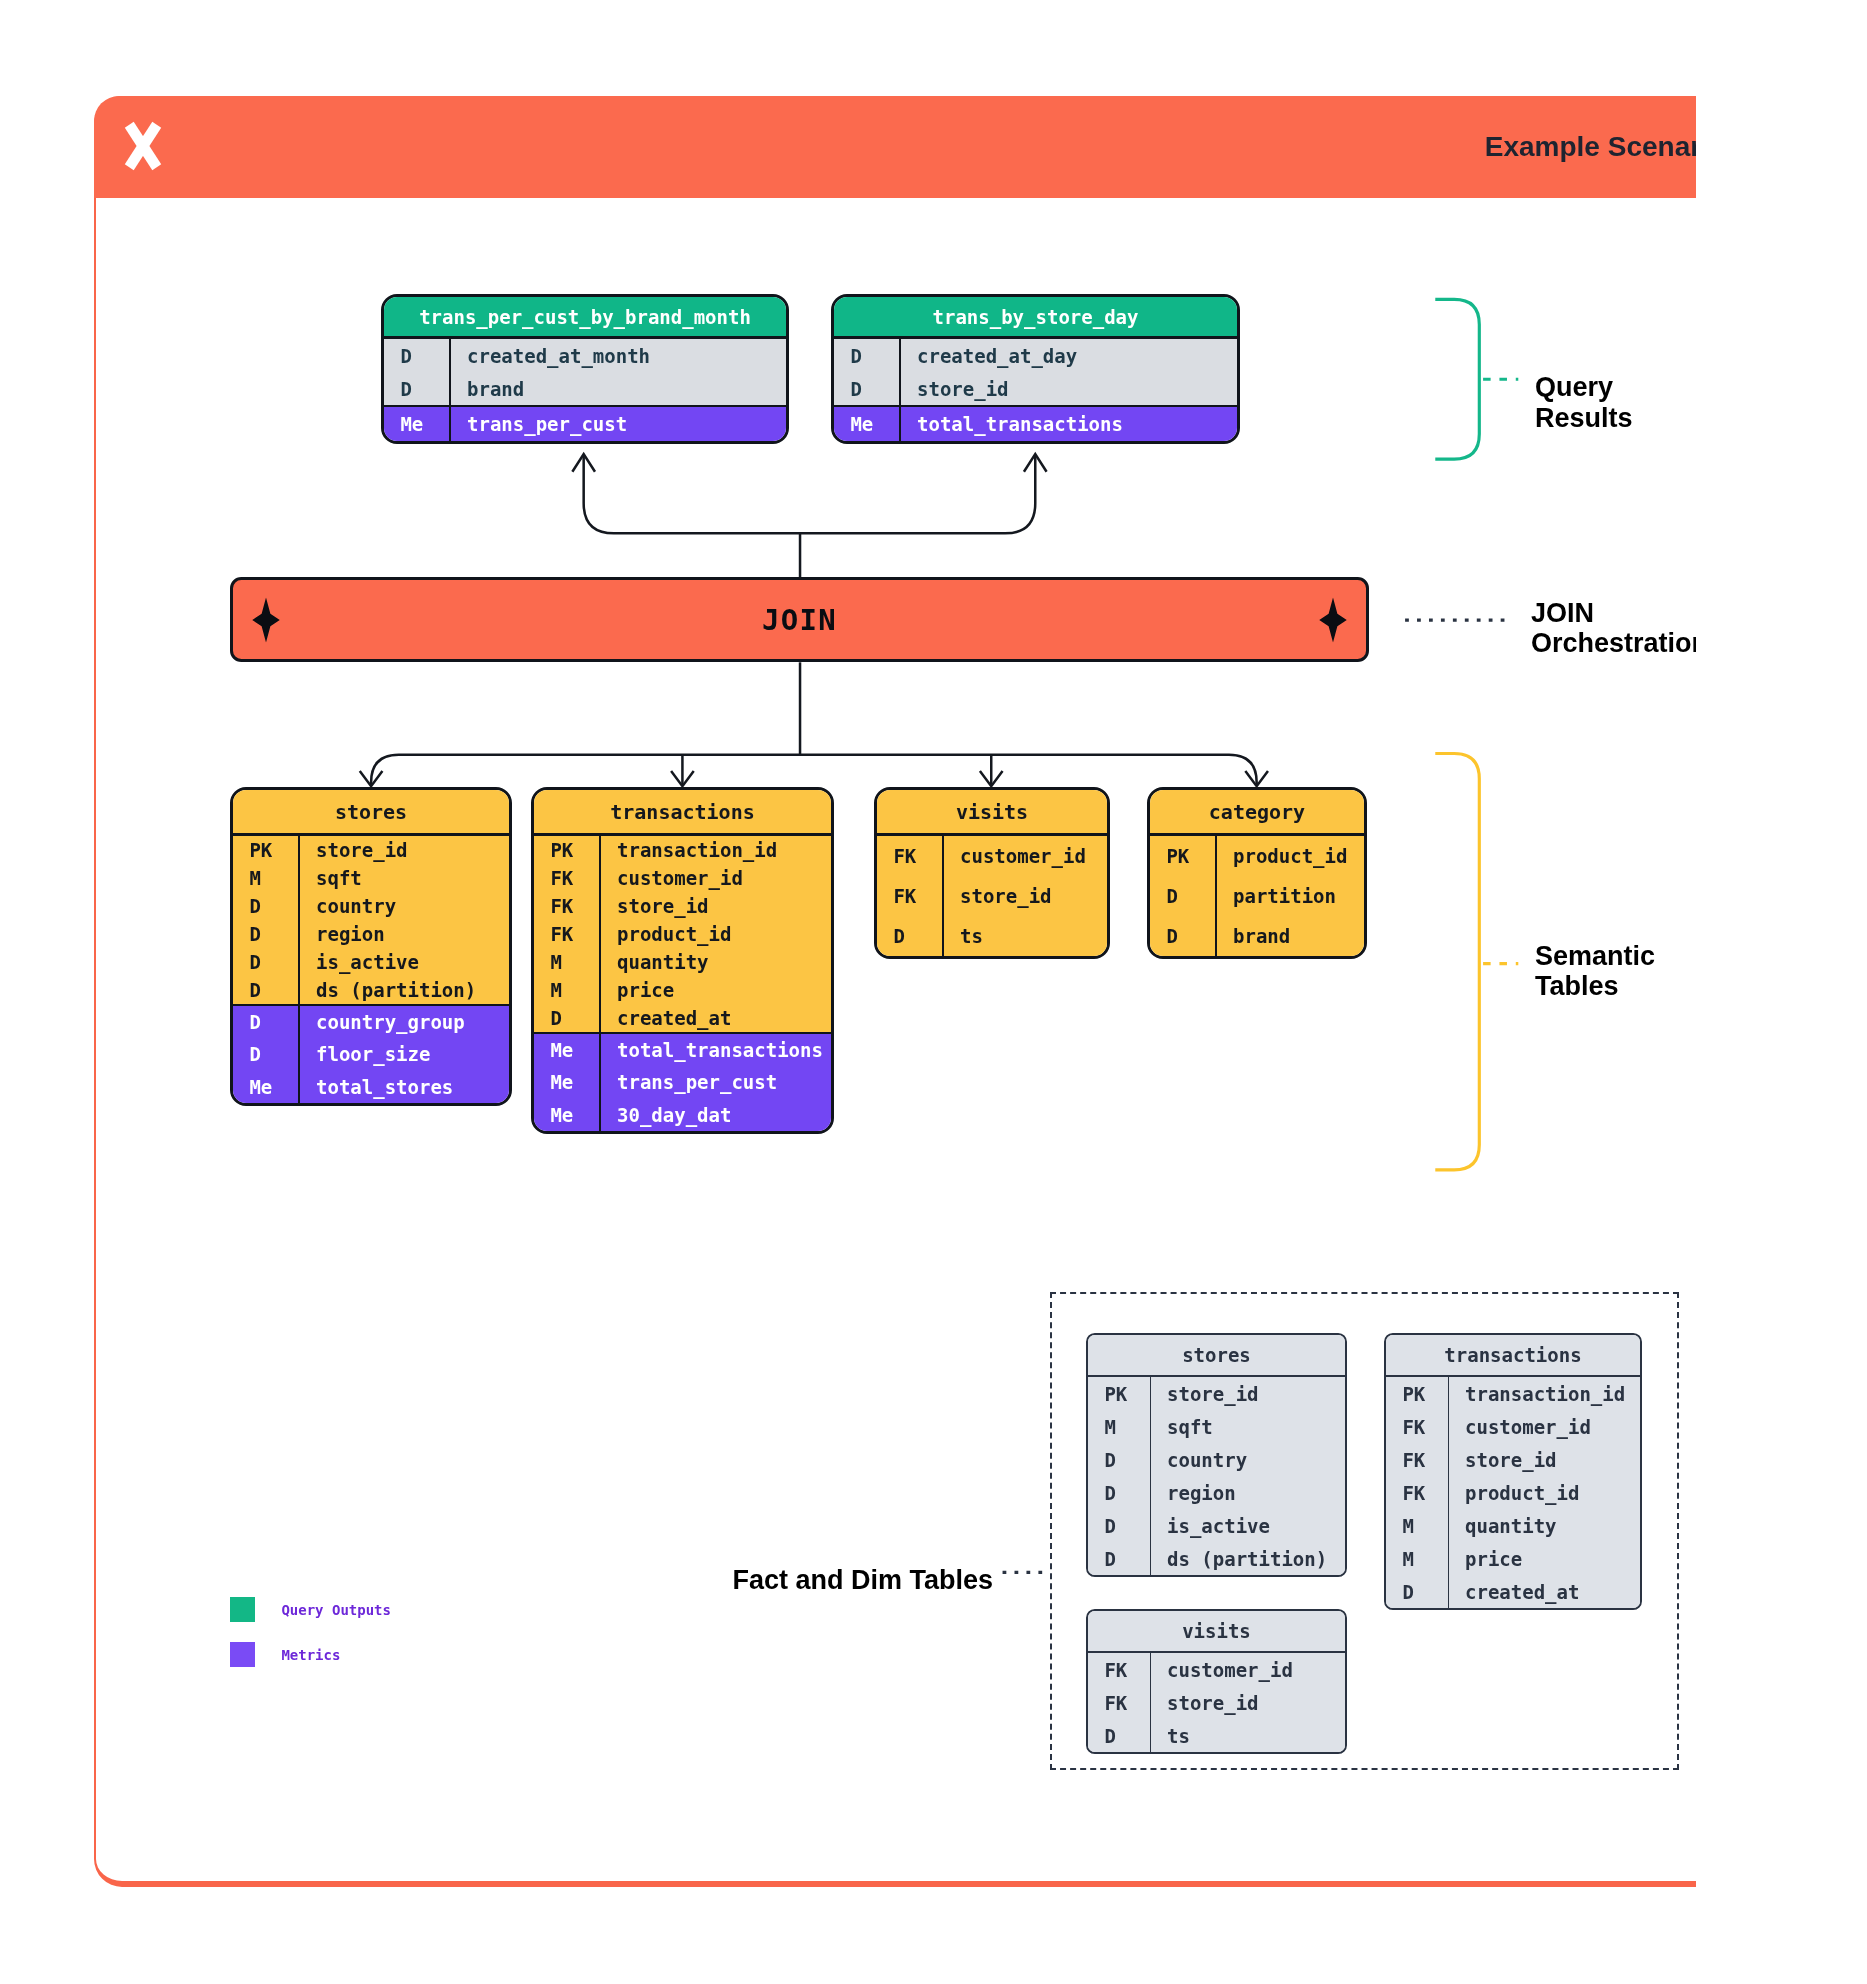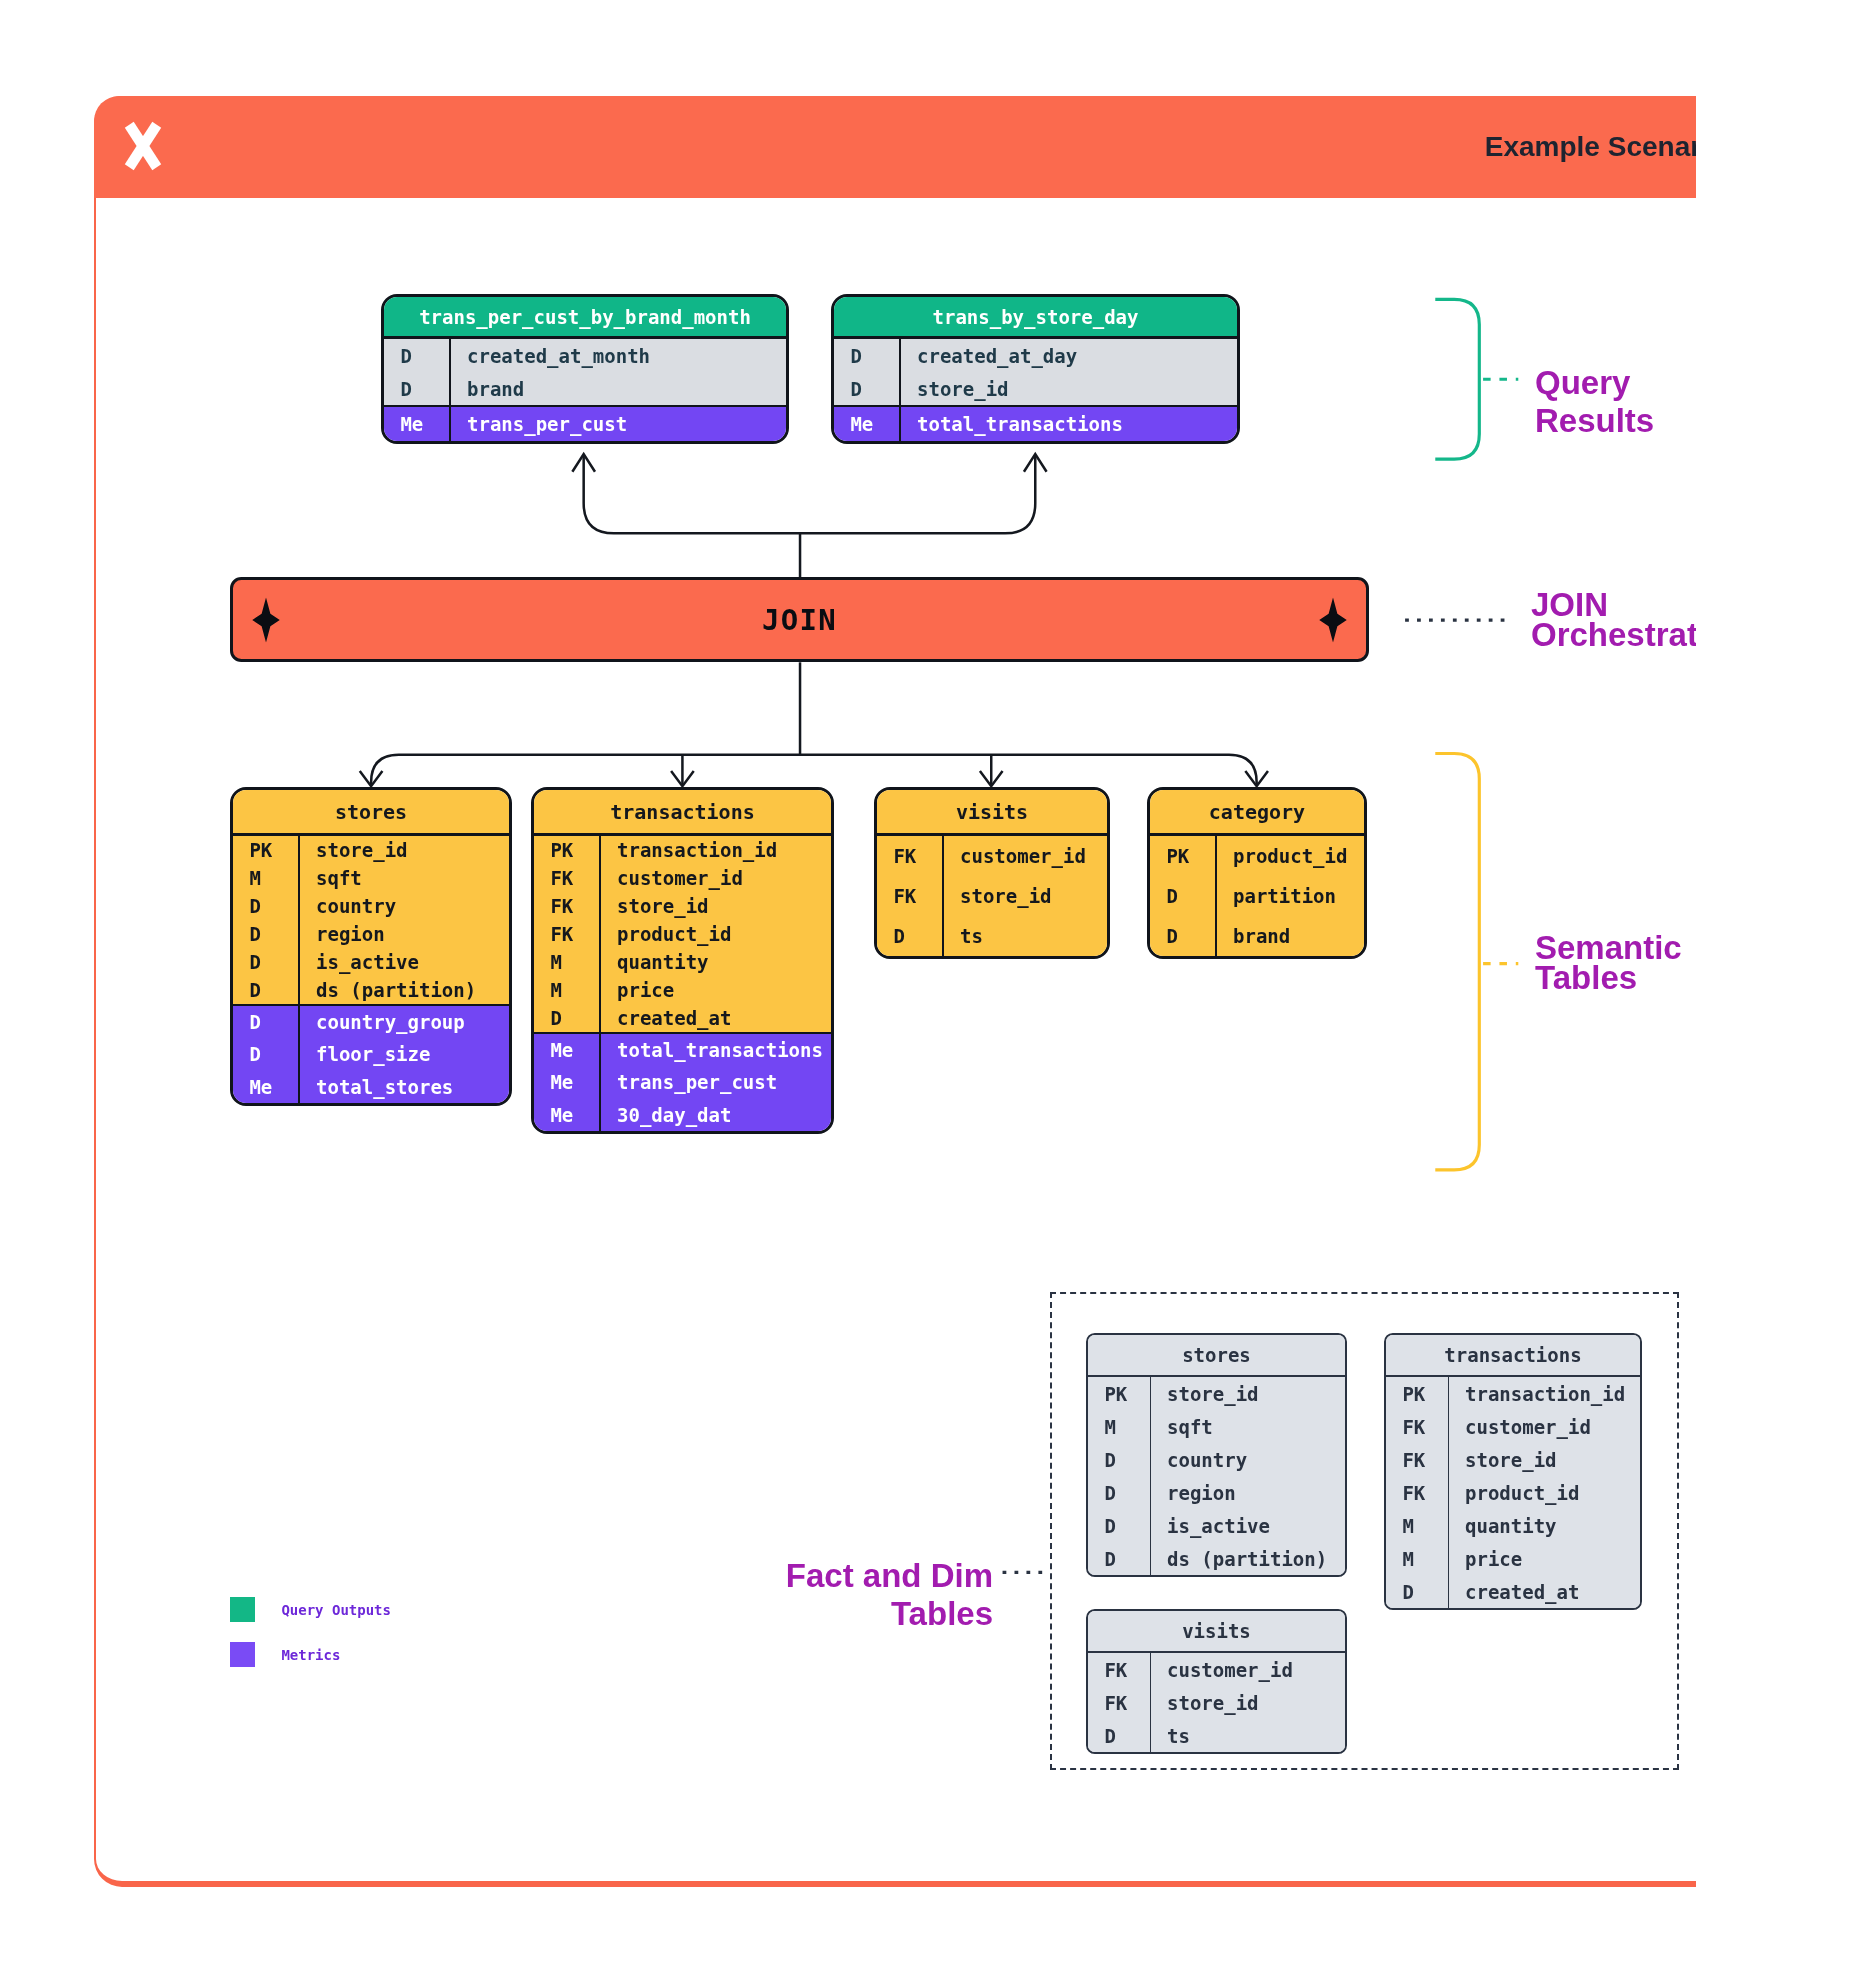--- a/index.html
+++ b/index.html
@@ -56,21 +56,21 @@
            border:3.8px solid #10141B;border-radius:11.3px;display:flex;align-items:center;justify-content:center;}
   .joinbar .jlabel{font-size:29px;font-weight:bold;color:#0B0D12;letter-spacing:1.3px;}
   .joinbar svg{position:absolute;top:50%;transform:translateY(-50%);}
   .joinbar .dL{left:19px;}
   .joinbar .dR{right:19px;}
 
   
   .factbox{position:absolute;left:1050px;top:1292px;width:629px;height:478px;border:2.5px dashed #2A3342;}
 
   
-  .lbl{position:absolute;font-family:"Liberation Sans",sans-serif;font-weight:700;font-size:33px;color:#a21caf;}
+  .lbl{position:absolute;font-family:"Liberation Sans",sans-serif;font-weight:700;font-size:27px;color:#000000;margin-top:8px;}
   #lbl-qr{left:1535px;top:364px;}
   #lbl-join{left:1531px;top:590px;line-height:30px;}
   #lbl-sem{left:1535px;top:933px;line-height:30px;}
   #lbl-fact{left:679px;top:1557px;width:314px;text-align:right;}
 
   
   .legend{position:absolute;left:230px;top:1587px;}
   .legend .li{display:flex;align-items:center;height:45px;}
   .legend .sw{width:25px;height:25px;margin-right:26.4px;flex:0 0 25px;}
   .legend .lt{font-size:14px;font-weight:bold;color:#6d28d9;}

